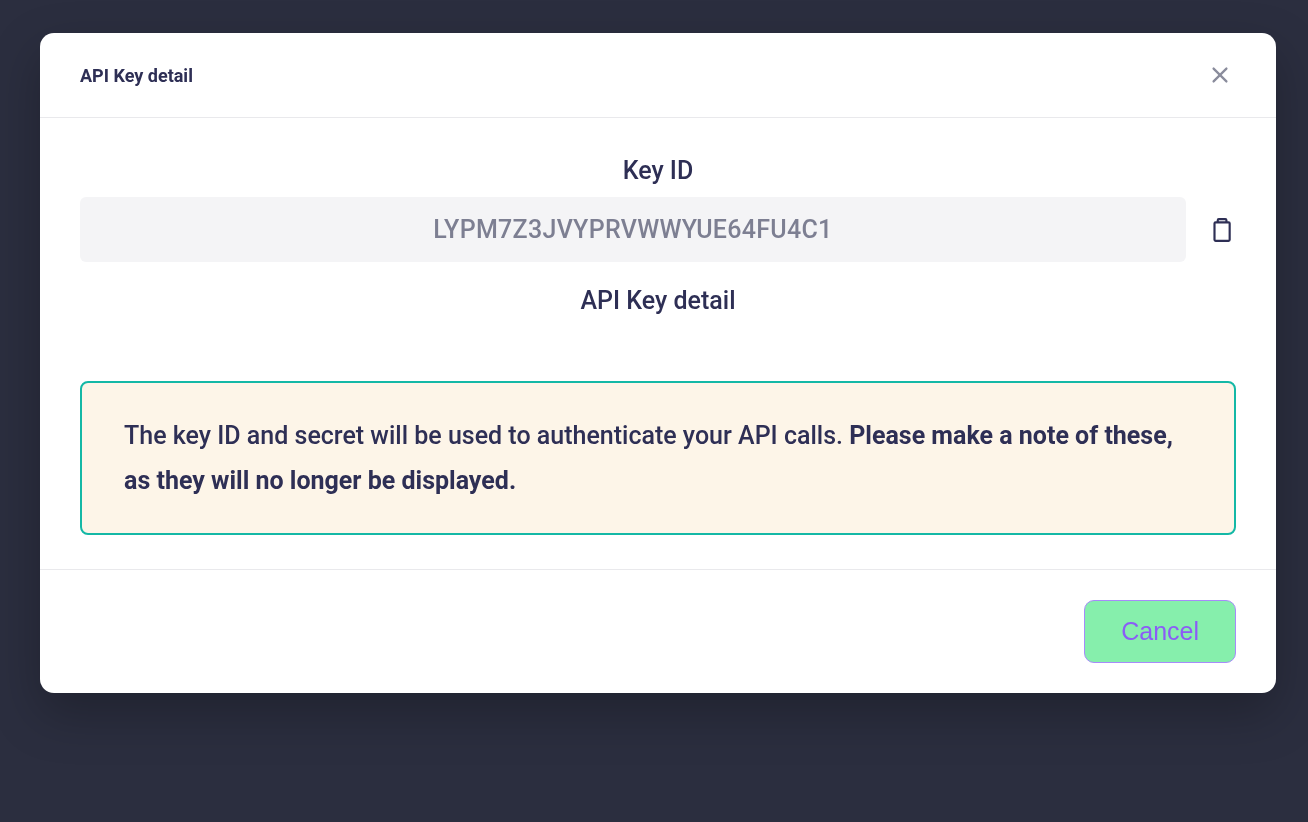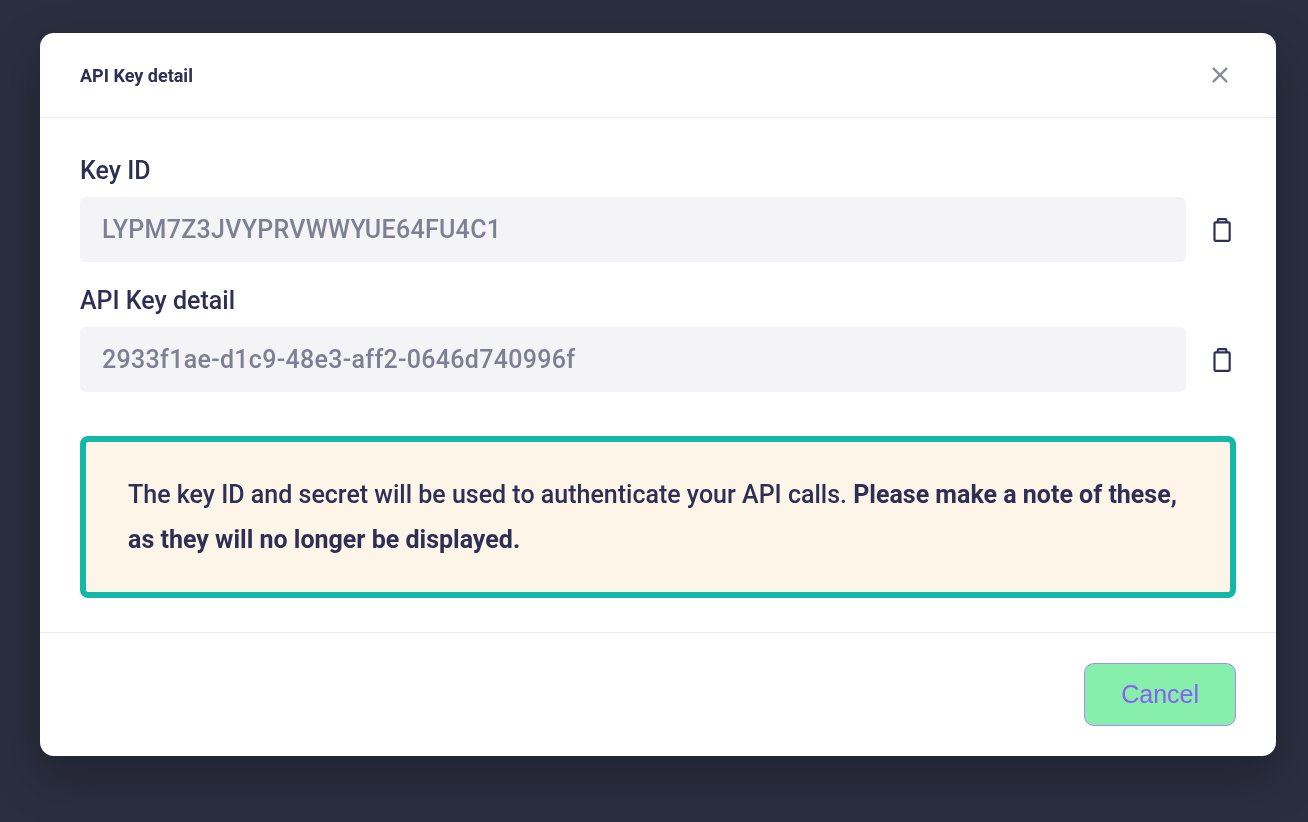--- a/index.html
+++ b/index.html
@@ -56,20 +56,21 @@
       width: 22px;
       height: 22px;
     }
     
     .modal-body {
       padding: 38px 40px 34px 40px;
     }
     
     .field-group {
       margin-bottom: 24px;
+      text-align: center;
     }
     
     .field-label {
       font-size: 25px;
       color: #2e2f55;
       font-weight: 500;
       margin-bottom: 12px;
       display: block;
     }
     
@@ -104,23 +105,23 @@
       border: none;
       color: #2e2f55;
       flex-shrink: 0;
     }
     .copy-btn svg {
       width: 26px;
       height: 26px;
     }
     
     .notice-box {
-      margin-top: 44px;
+      margin-top: 66px;
       background: #fdf5e8;
-      border: 6px solid #14b8a6;
+      border: 2px solid #14b8a6;
       border-radius: 8px;
       padding: 30px 42px;
       font-size: 25px;
       line-height: 1.8;
       color: #2e2f55;
       font-weight: 500;
     }
     .notice-box .bold {
       font-weight: 700;
     }
@@ -168,29 +169,20 @@
           <svg viewBox="0 0 24 24" fill="none" stroke="currentColor" stroke-width="2" stroke-linejoin="round">
             <rect x="6" y="5" width="14" height="17" rx="1"></rect>
             <path d="M9 5 V3 a1 1 0 0 1 1 -1 h6 a1 1 0 0 1 1 1 V5"></path>
           </svg>
         </button>
       </div>
     </div>
 
     <div class="field-group">
       <label class="field-label">API Key detail</label>
-      <div class="field-row">
-        <div class="field-value">2933f1ae-d1c9-48e3-aff2-0646d740996f</div>
-        <button class="copy-btn">
-          <svg viewBox="0 0 24 24" fill="none" stroke="currentColor" stroke-width="2" stroke-linejoin="round">
-            <rect x="6" y="5" width="14" height="17" rx="1"></rect>
-            <path d="M9 5 V3 a1 1 0 0 1 1 -1 h6 a1 1 0 0 1 1 1 V5"></path>
-          </svg>
-        </button>
-      </div>
     </div>
 
     <div class="notice-box">
       <span>The key ID and secret will be used to authenticate your API calls. </span><span class="bold">Please make a note of these, as they will no longer be displayed.</span>
     </div>
 
   </div>
 
   <div class="modal-footer">
     <button class="cancel-btn">Cancel</button>

